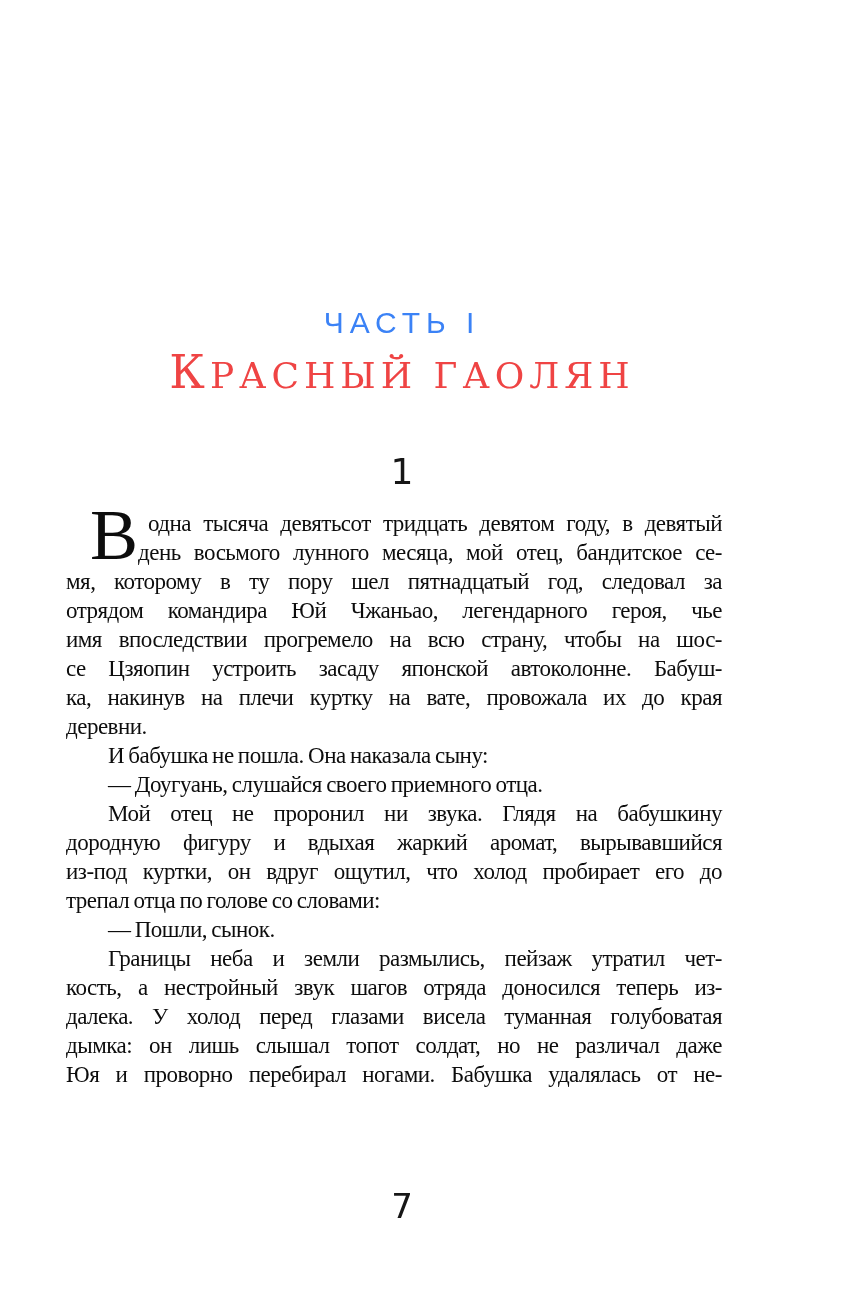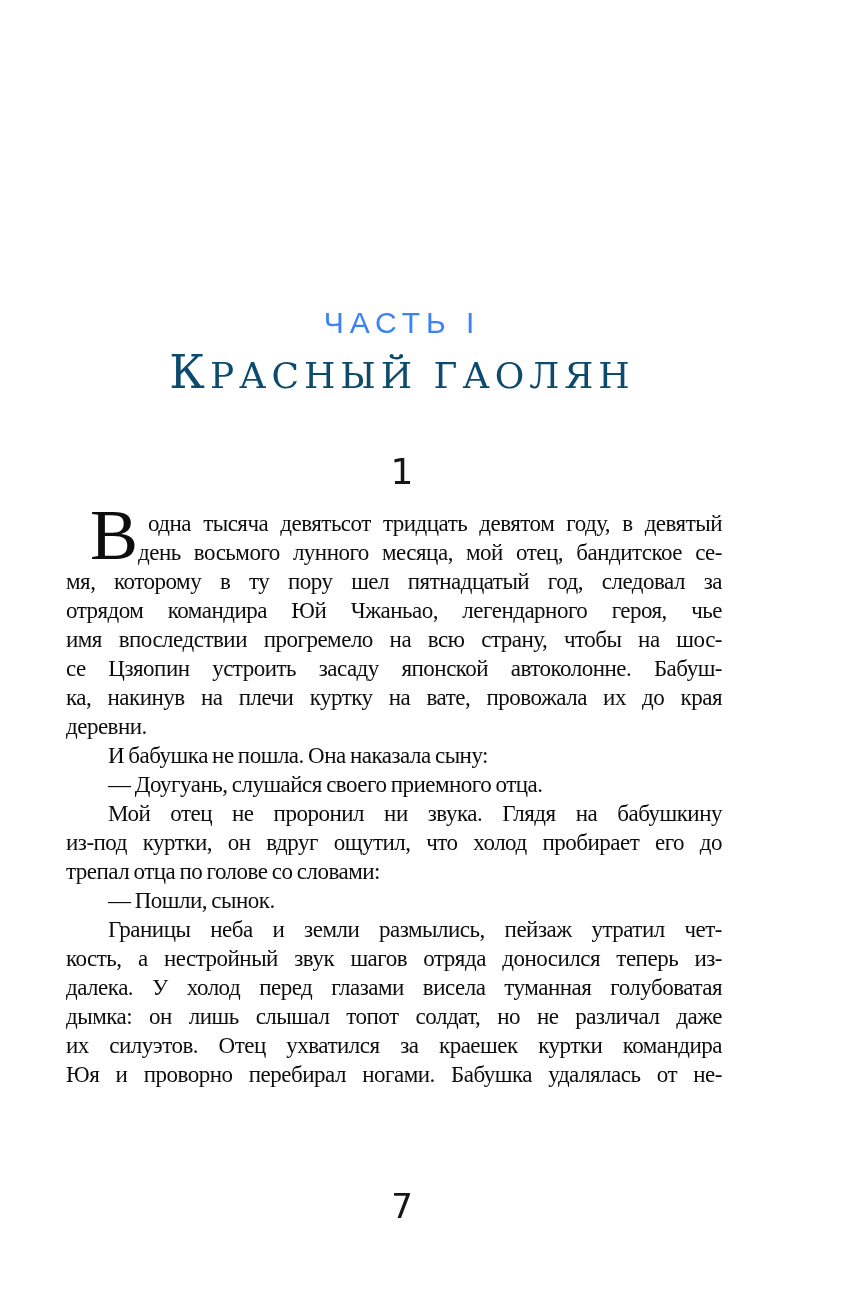--- a/index.html
+++ b/index.html
@@ -31,21 +31,21 @@
     letter-spacing: 6px;
     color: #3b82f6;
   }
   .book-title {
     top: 346px;
     font-family: "DejaVu Serif", serif;
     font-size: 36px;
     line-height: 52px;
     letter-spacing: 5px;
     text-transform: uppercase;
-    color: #0c4a6e;
+    color: #ef4444;
   }
   .book-title::first-letter {
     font-size: 46px;
   }
   .chapter-number {
     top: 452px;
     font-family: "DejaVu Sans", sans-serif;
     font-size: 36px;
     line-height: 40px;
     color: #161616;
@@ -115,30 +115,30 @@
         <div class="line">деревни.</div>
       </div>
       <div class="para">
         <div class="line indent">И бабушка не пошла. Она наказала сыну:</div>
       </div>
       <div class="para">
         <div class="line indent">— Доугуань, слушайся своего приемного отца.</div>
       </div>
       <div class="para">
         <div class="line just indent">Мой отец не проронил ни звука. Глядя на бабушкину</div>
+        <div class="line just">дородную фигуру и вдыхая жаркий аромат, вырывавшийся</div>
         <div class="line just">из-под куртки, он вдруг ощутил, что холод пробирает его до</div>
         <div class="line">трепал отца по голове со словами:</div>
       </div>
       <div class="para">
         <div class="line indent">— Пошли, сынок.</div>
       </div>
       <div class="para">
         <div class="line just indent">Границы неба и земли размылись, пейзаж утратил чет-</div>
         <div class="line just">кость, а нестройный звук шагов отряда доносился теперь из-</div>
         <div class="line just">далека. У холод перед глазами висела туманная голубоватая</div>
         <div class="line just">дымка: он лишь слышал топот солдат, но не различал даже</div>
-        <div class="line just">их силуэтов. Отец ухватился за краешек куртки командира</div>
         <div class="line just">Юя и проворно перебирал ногами. Бабушка удалялась от не-</div>
       </div>
     </div>
 
   <div class="centered-block folio">7</div>
 </div>
 
 </body></html>

